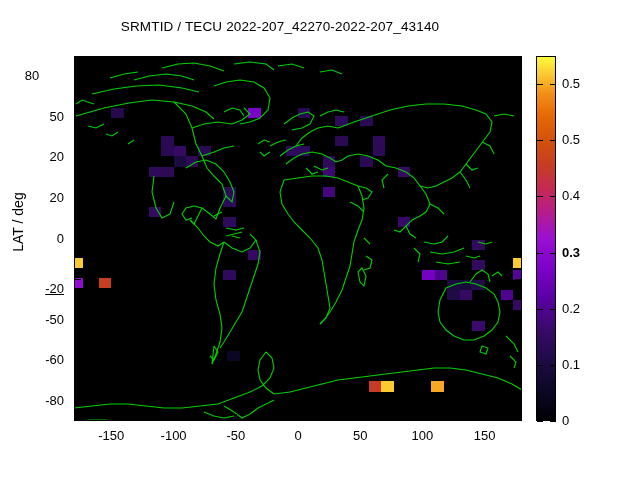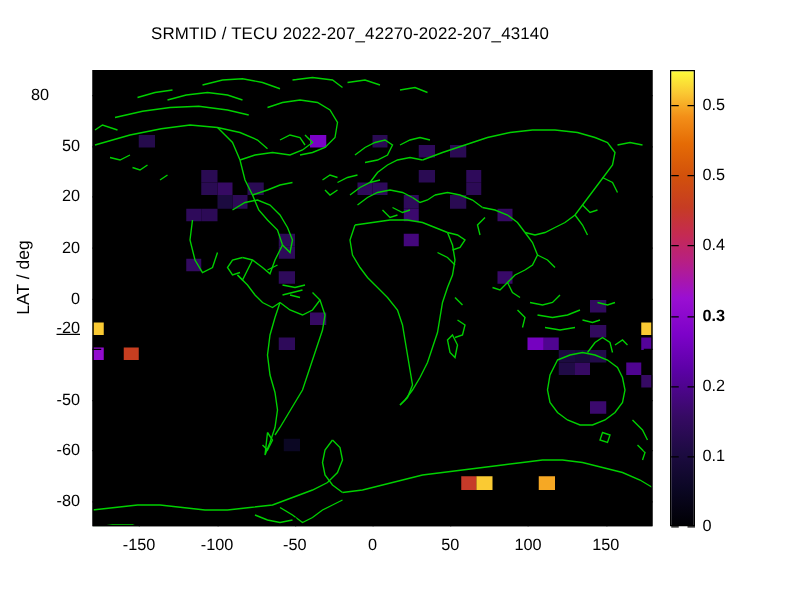--- a/index.html
+++ b/index.html
@@ -239,21 +239,21 @@
       <div class="xtickT" style="left: 422.4px;"></div>
       <div class="xtick" style="left: 484.7px;"></div>
       <div class="xtickT" style="left: 484.7px;"></div>
     </div>
   <div id="ylabels">
       <div class="ylab" style="top: 68.3px; left: 0px; width: 64px; text-align: center;">80</div>
       <div class="ylab" style="top: 108.8px; left: 0px; width: 64px;">50</div>
       <div class="ylab" style="top: 149.4px; left: 0px; width: 64px;">20</div>
       <div class="ylab" style="top: 189.9px; left: 0px; width: 64px;">20</div>
       <div class="ylab" style="top: 230.5px; left: 0px; width: 64px;">0</div>
-      <div class="ylab" style="top: 254px; left: 0px; width: 64px; text-decoration: underline;">-20</div>
+      <div class="ylab" style="top: 281px; left: 0px; width: 64px; text-decoration: underline;">-20</div>
       <div class="ylab" style="top: 311.6px; left: 0px; width: 64px;">-50</div>
       <div class="ylab" style="top: 352.2px; left: 0px; width: 64px;">-60</div>
       <div class="ylab" style="top: 392.7px; left: 0px; width: 64px;">-80</div>
     </div>
   <div id="xlabels">
       <div class="xlab" style="left: 81.3px;">-150</div>
       <div class="xlab" style="left: 143.6px;">-100</div>
       <div class="xlab" style="left: 205.8px;">-50</div>
       <div class="xlab" style="left: 268px;">0</div>
       <div class="xlab" style="left: 330.2px;">50</div>

